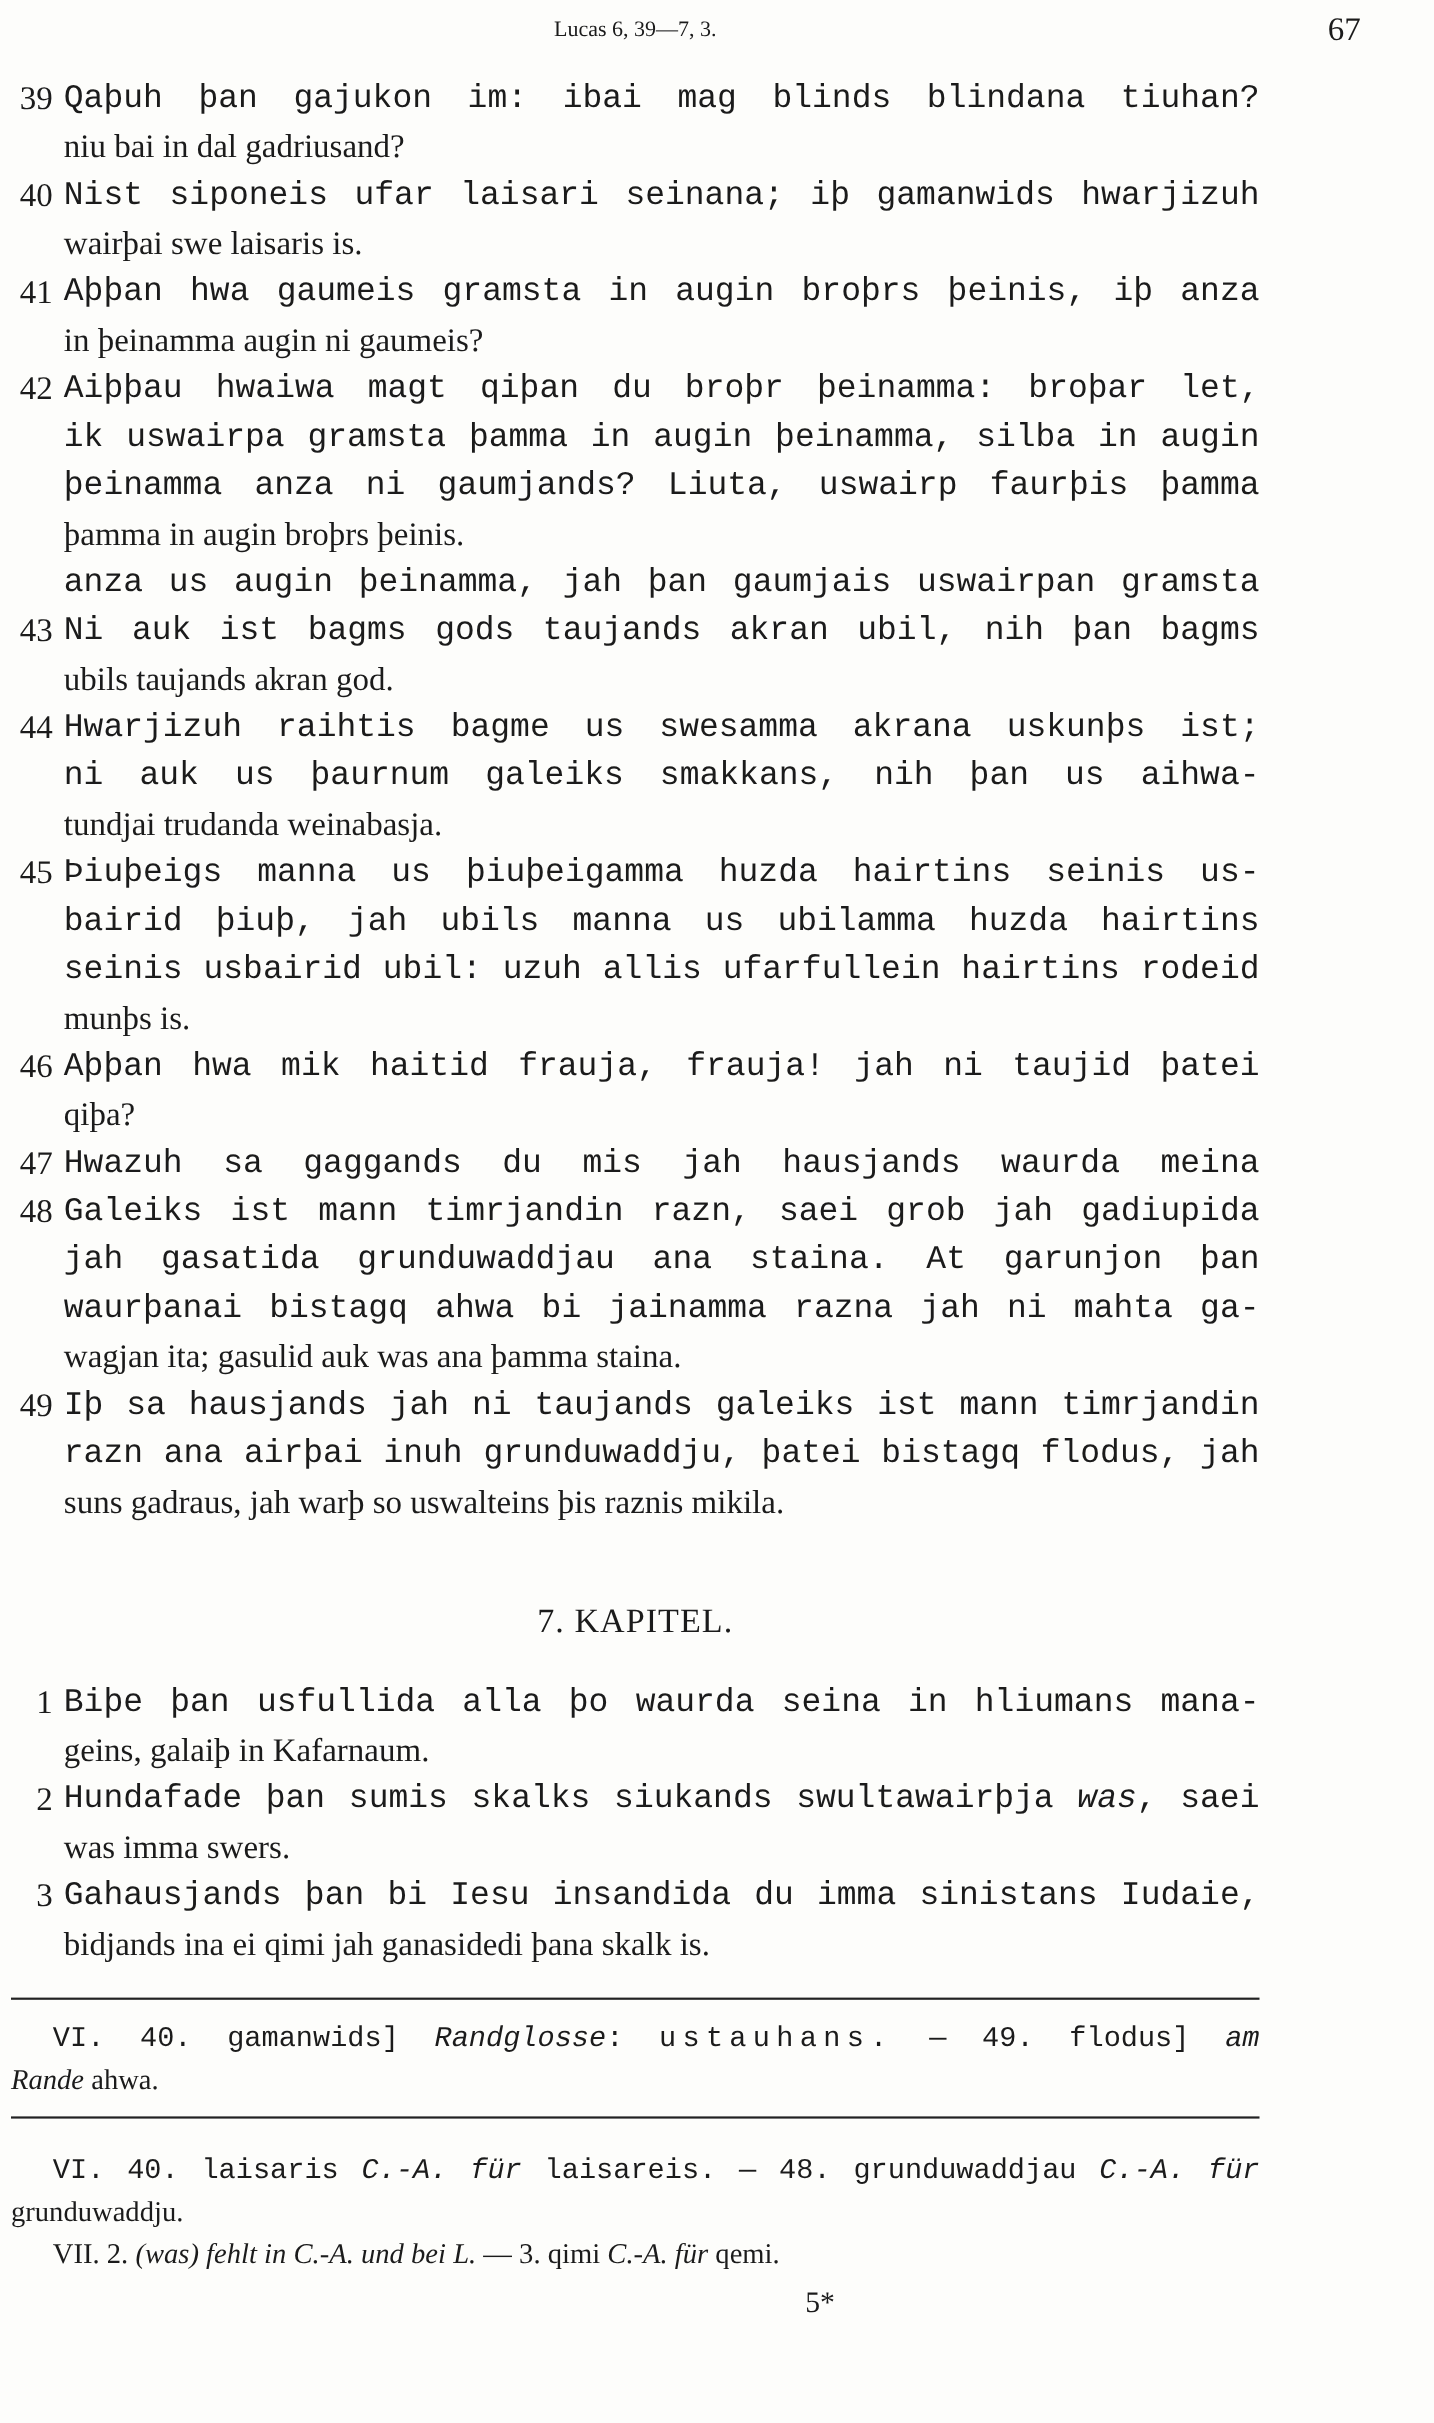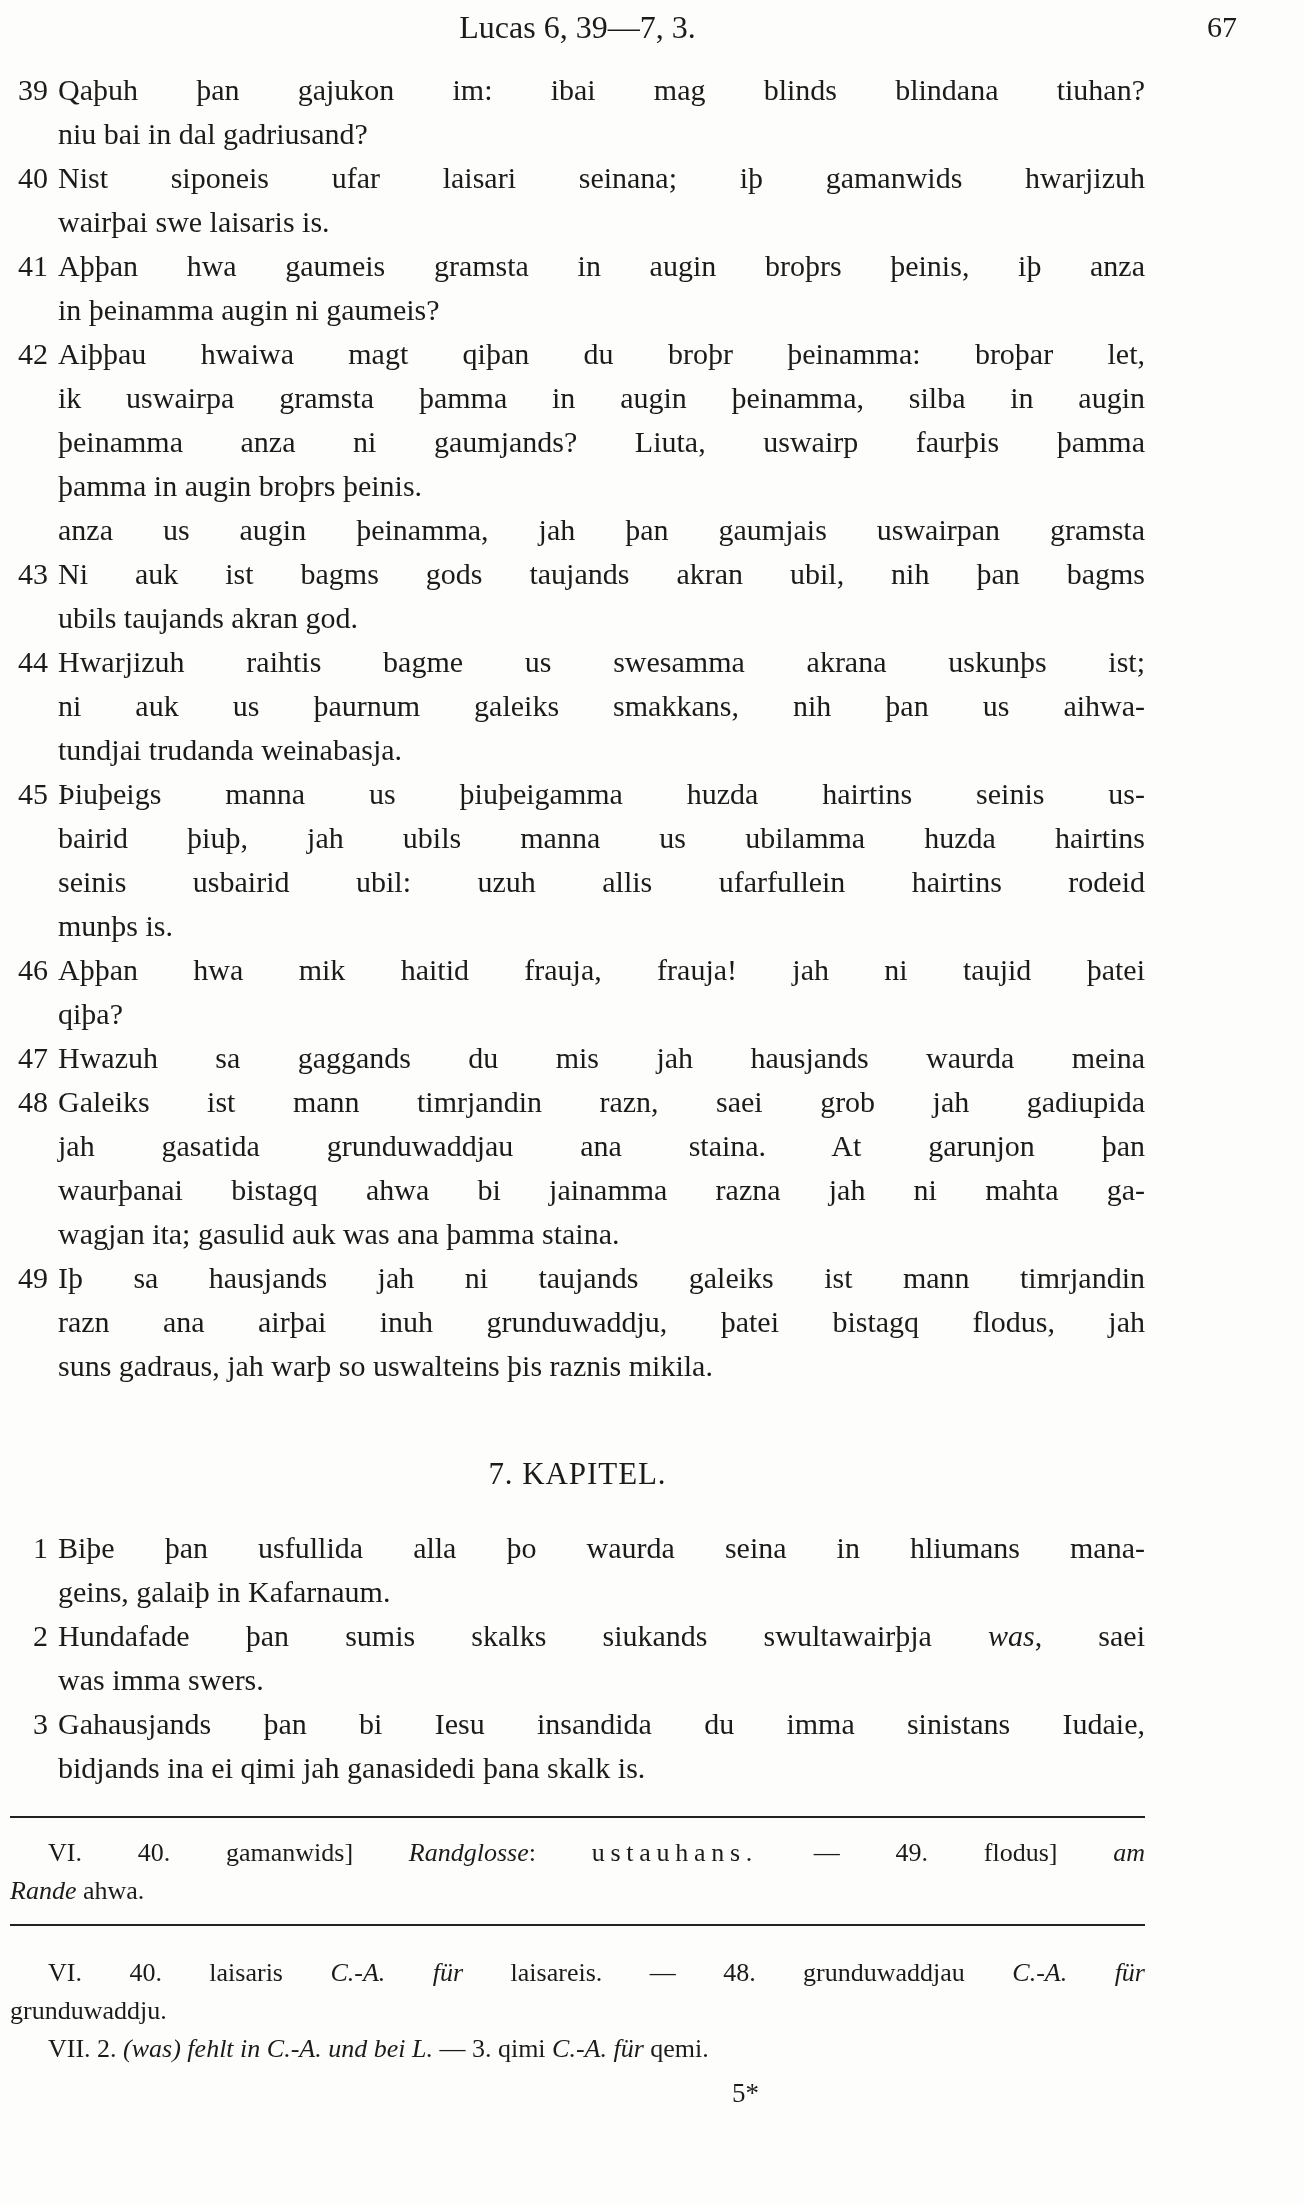--- a/index.html
+++ b/index.html
@@ -12,36 +12,36 @@
     color: #1b1b1b;
     font-family: "Liberation Serif", "DejaVu Serif", serif;
     padding: 8px 0 0 10px;
     overflow: hidden;
   }
   .textcol { width: 1135px; }
   
   .header { position: relative; width: 1135px; height: 46px; }
   .running-title {
     display: block; text-align: center;
-    font-size: 32px; line-height: 38px;
+    font-size: 20px; line-height: 38px;
   }
   .page-number {
     position: absolute; top: 0; right: -92px;
     font-size: 30px; line-height: 38px;
   }
   
   .verses { margin-top: 14px; }
   .verse { position: relative; padding-left: 48px; }
   .vnum {
     position: absolute; left: 0; top: 0;
     width: 38px; text-align: right;
     font-size: 30px; line-height: 44px;
   }
   .vline { font-size: 30px; line-height: 44px; white-space: normal; }
-  .just { text-align: justify; text-align-last: justify; }
+  .just { text-align: justify; text-align-last: justify; font-family: Liberation Mono, monospace; }
   .it { font-style: italic; }
   .sp { letter-spacing: 0.22em; }
   
   .chapter-heading {
     width: 1135px; text-align: center;
     font-size: 31px; line-height: 44px;
     margin-top: 64px; margin-bottom: 30px;
     letter-spacing: 0.03em;
   }
   

